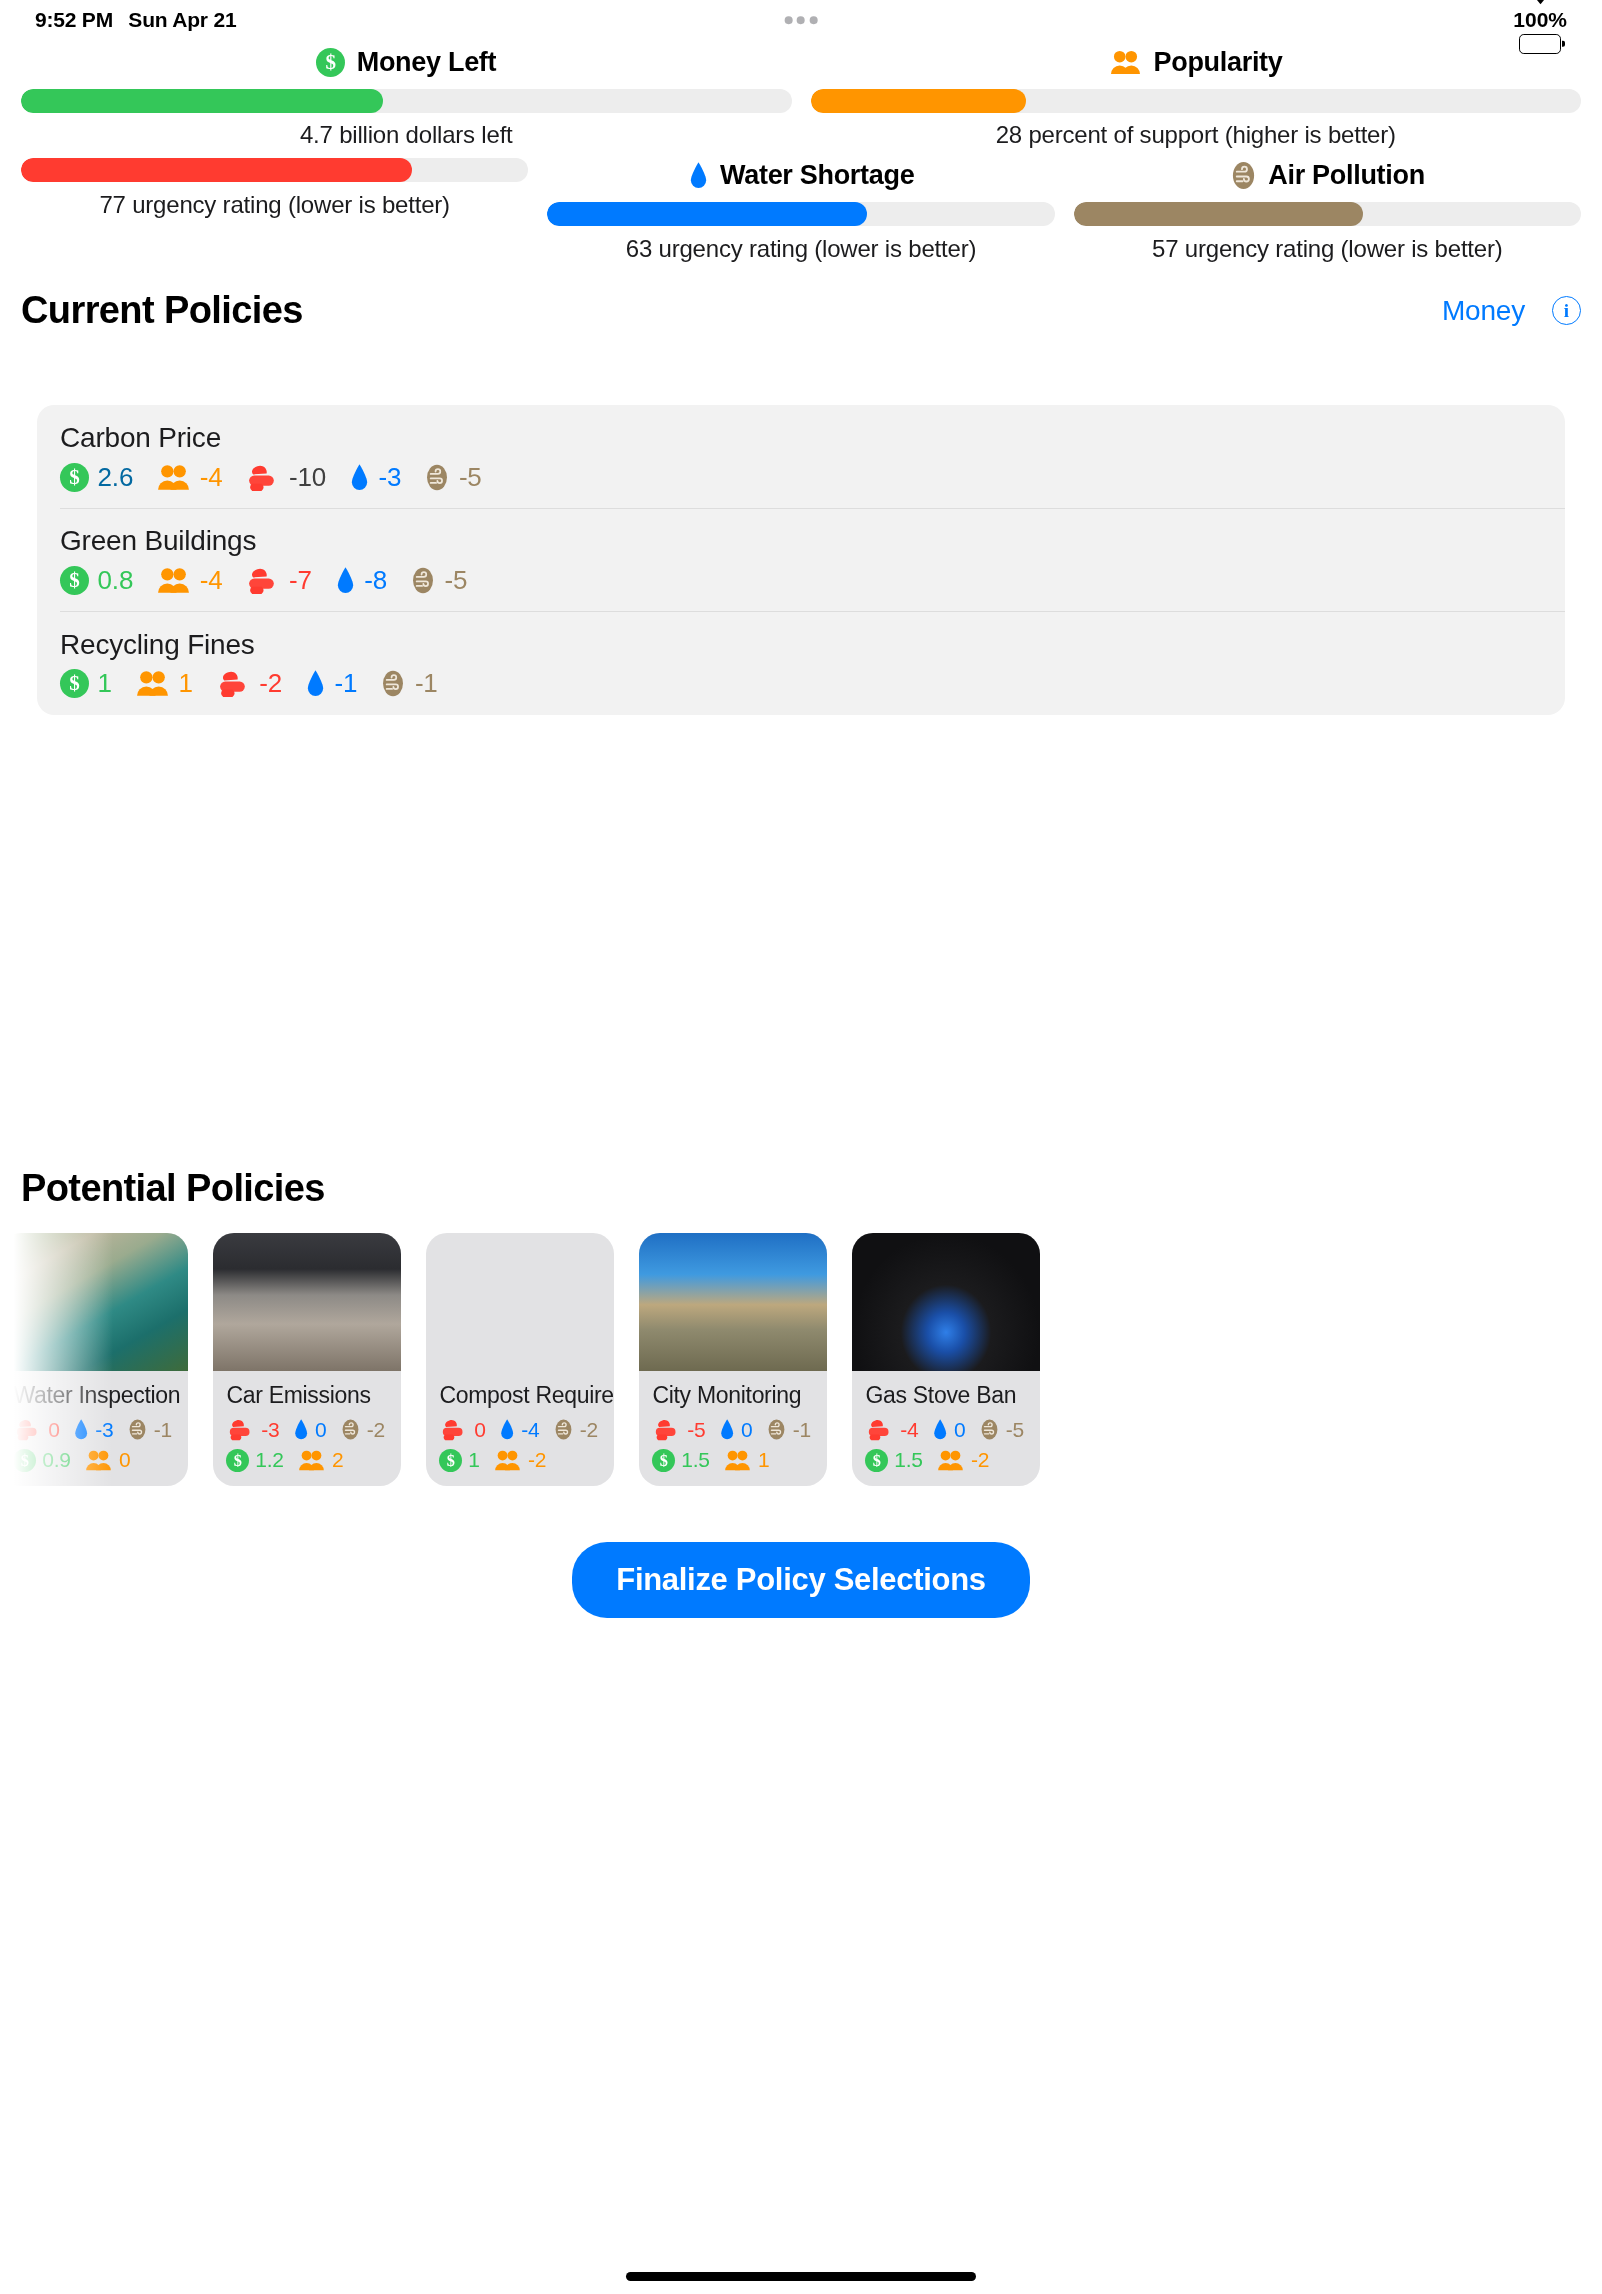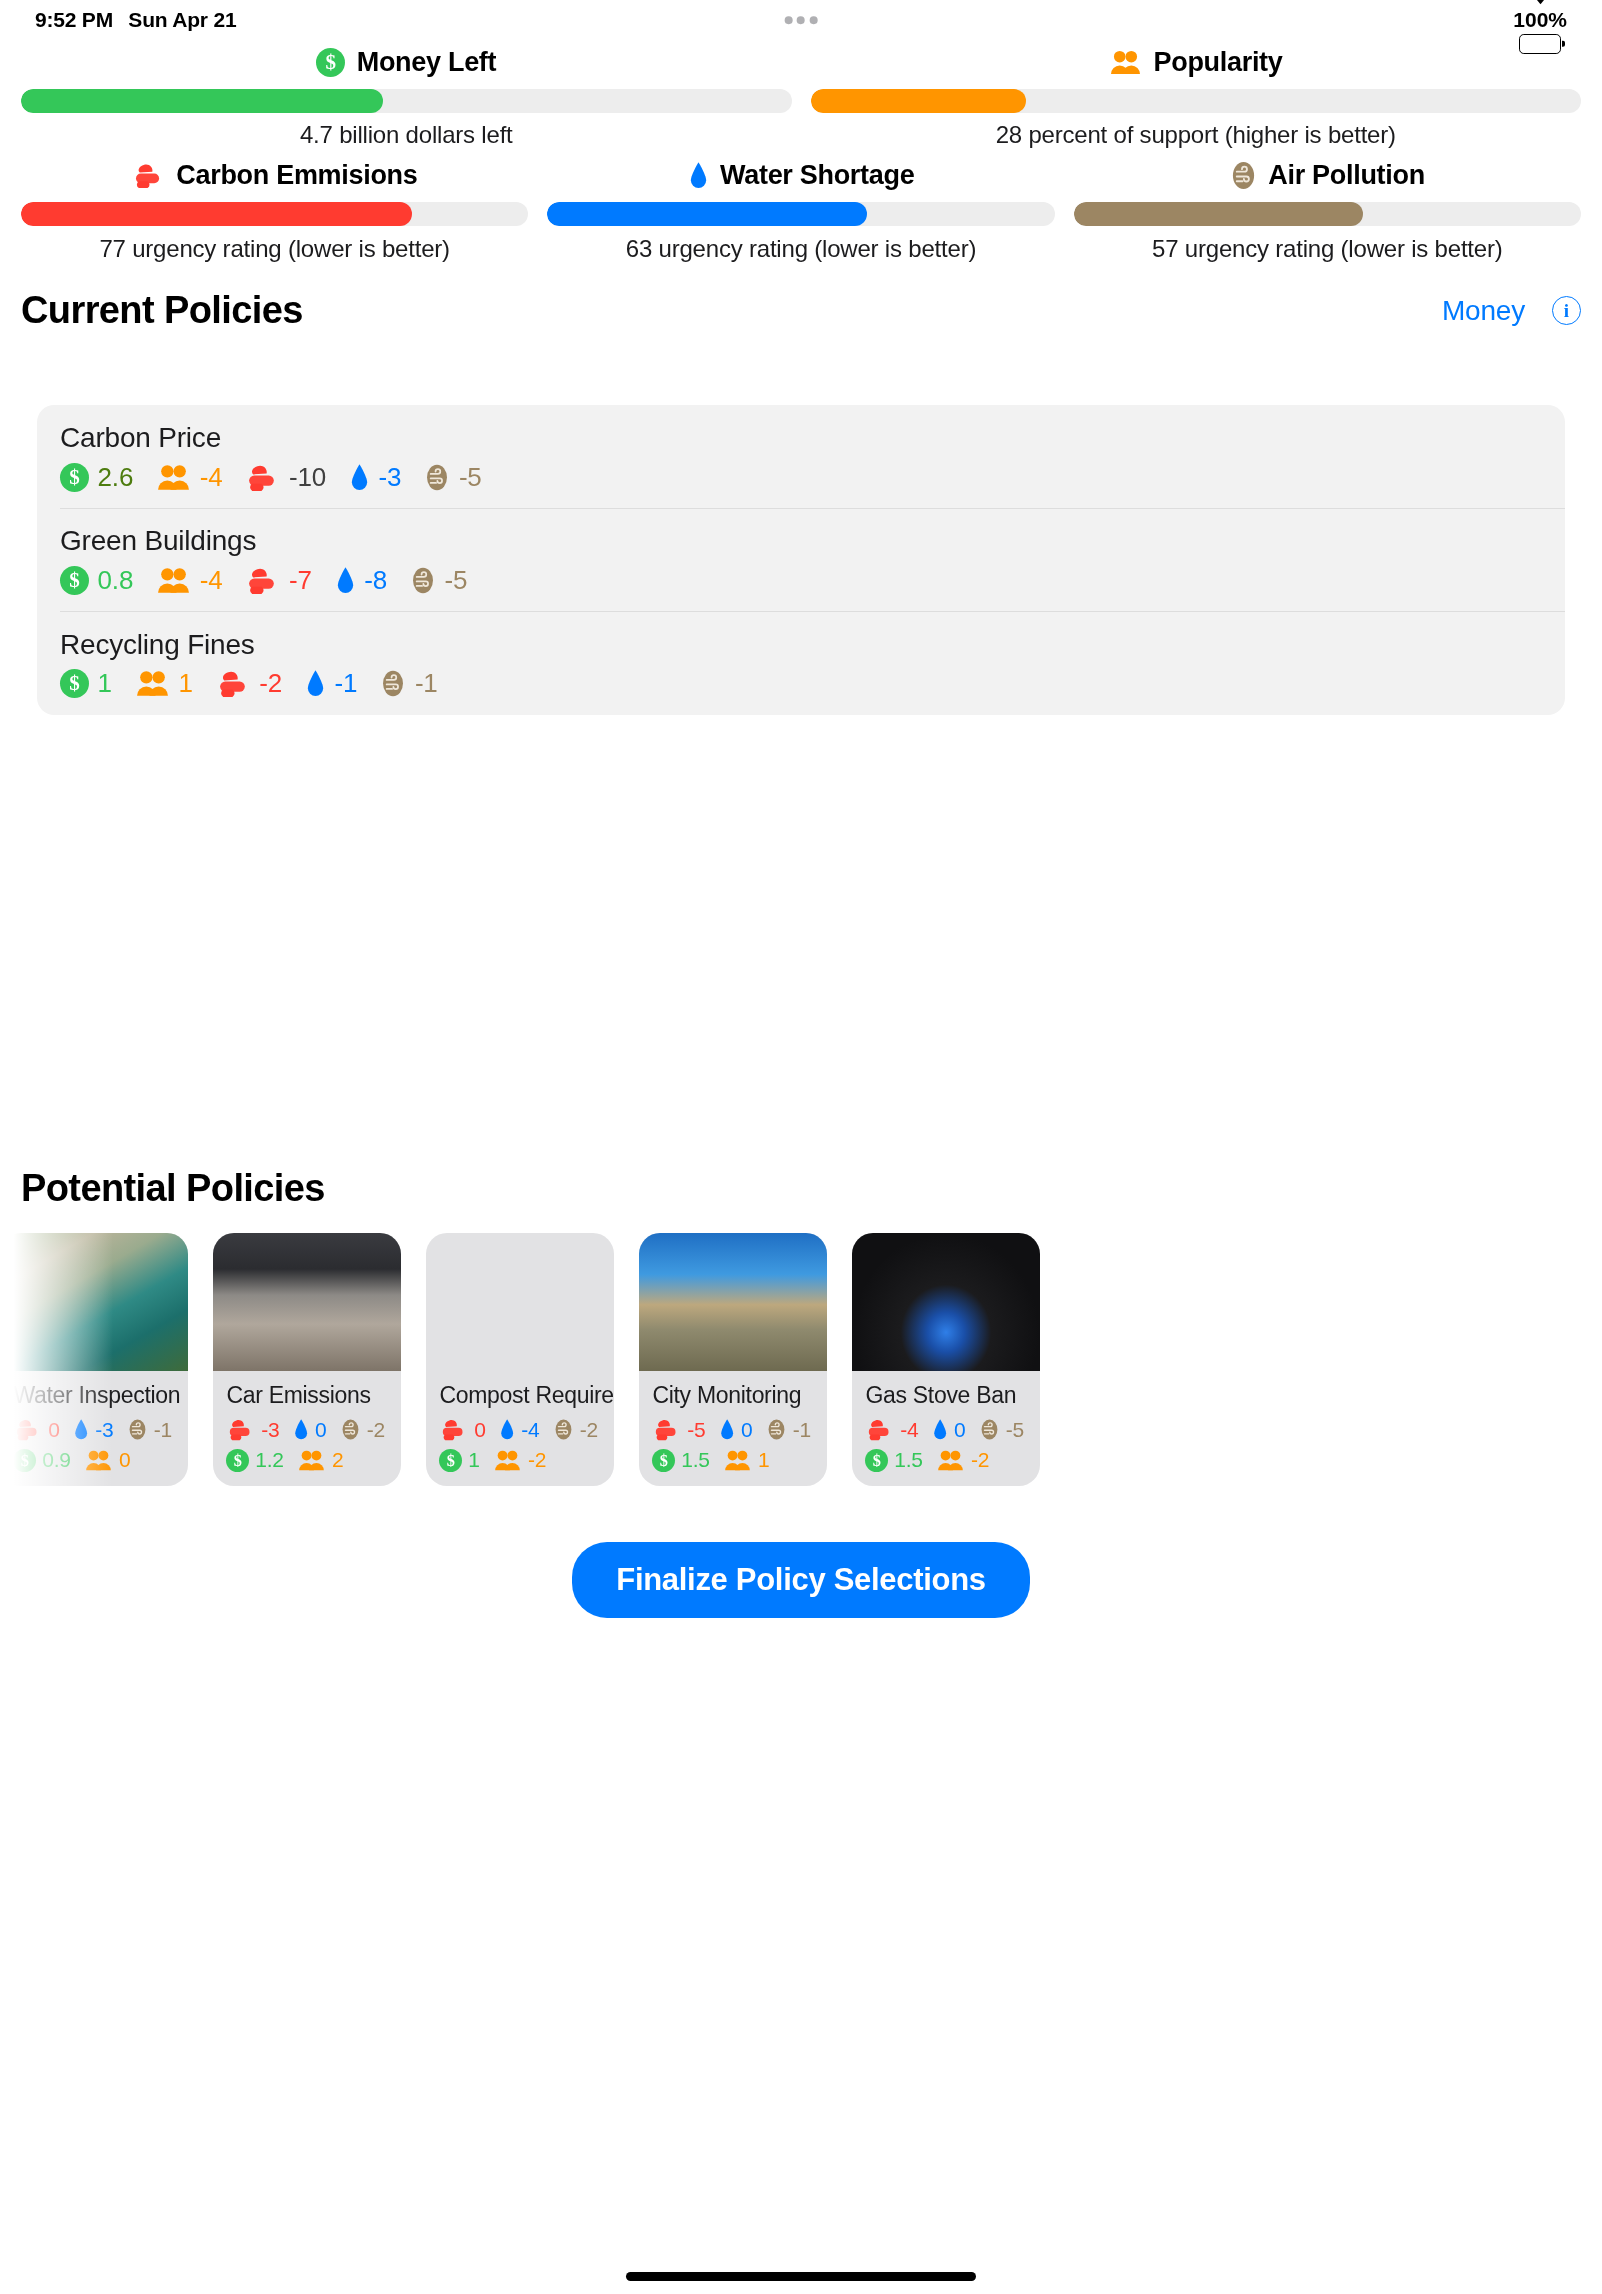--- a/index.html
+++ b/index.html
@@ -317,28 +317,20 @@
         <div class="meter-fill" style="width:28%;background:#ff9500;"></div>
       </div>
       <div class="meter-caption">28 percent of support (higher is better)</div>
     </div>
 
   </div>
 
   <div class="meter-row">
 
     <div class="meter">
-      <div class="meter-head">
-        <svg class="ic" width="33" height="27" viewBox="0 0 34 28">
-          <path d="M12 3 C17 1 22 5 21 10 L8 11 C5 8 8 4 12 3 Z" fill="#ff3b30"></path>
-          <path d="M9 12 h14 a5 5 0 0 1 0 10 h-14 a5 5 0 0 1 0 -10 z" fill="#ff453a"></path>
-          <path d="M7 20 h9 a4 4 0 0 1 0 7 h-9 a4 4 0 0 1 0 -7 z" fill="#ff3b30"></path>
-        </svg>
-        <span class="meter-title">Carbon Emmisions</span>
-      </div>
       <div class="meter-track">
         <div class="meter-fill" style="width:77%;background:#ff3b30;"></div>
       </div>
       <div class="meter-caption">77 urgency rating (lower is better)</div>
     </div>
 
     <div class="meter">
       <div class="meter-head">
         <svg class="ic" width="21" height="29" viewBox="0 0 22 30">
           <path d="M11 1 C11 1 3 14 3 20 a8 8 0 0 0 16 0 C19 14 11 1 11 1 z" fill="#007aff"></path>
@@ -378,21 +370,21 @@
   </div>
 </div>
 
 <div class="policy-list-wrap">
   <div class="policy-list" id="policy-list">
       <div class="policy-row">
         <div class="policy-name">Carbon Price</div>
         <div class="stat-line">
           <span class="stat">
             <span class="ic ic-money" style="width:29px;height:29px;line-height:29px;font-size:21px;">$</span>
-            <span class="stat-val" style="color:#4d7c0f">2.6</span>
+            <span class="stat-val" style="color:#0369a1">2.6</span>
           </span>
           <span class="stat">
             <svg class="ic" width="35" height="29" viewBox="0 0 34 28">
               <circle cx="11" cy="8" r="6" fill="#ff9500"></circle>
               <circle cx="23" cy="8" r="6" fill="#ff9500"></circle>
               <path d="M2 26 a9 9 0 0 1 18 0 z" fill="#ff9500"></path>
               <path d="M14 26 a9 9 0 0 1 18 0 z" fill="#ff9500"></path>
             </svg>
             <span class="stat-val" style="color:#ff9500">-4</span>
           </span>

